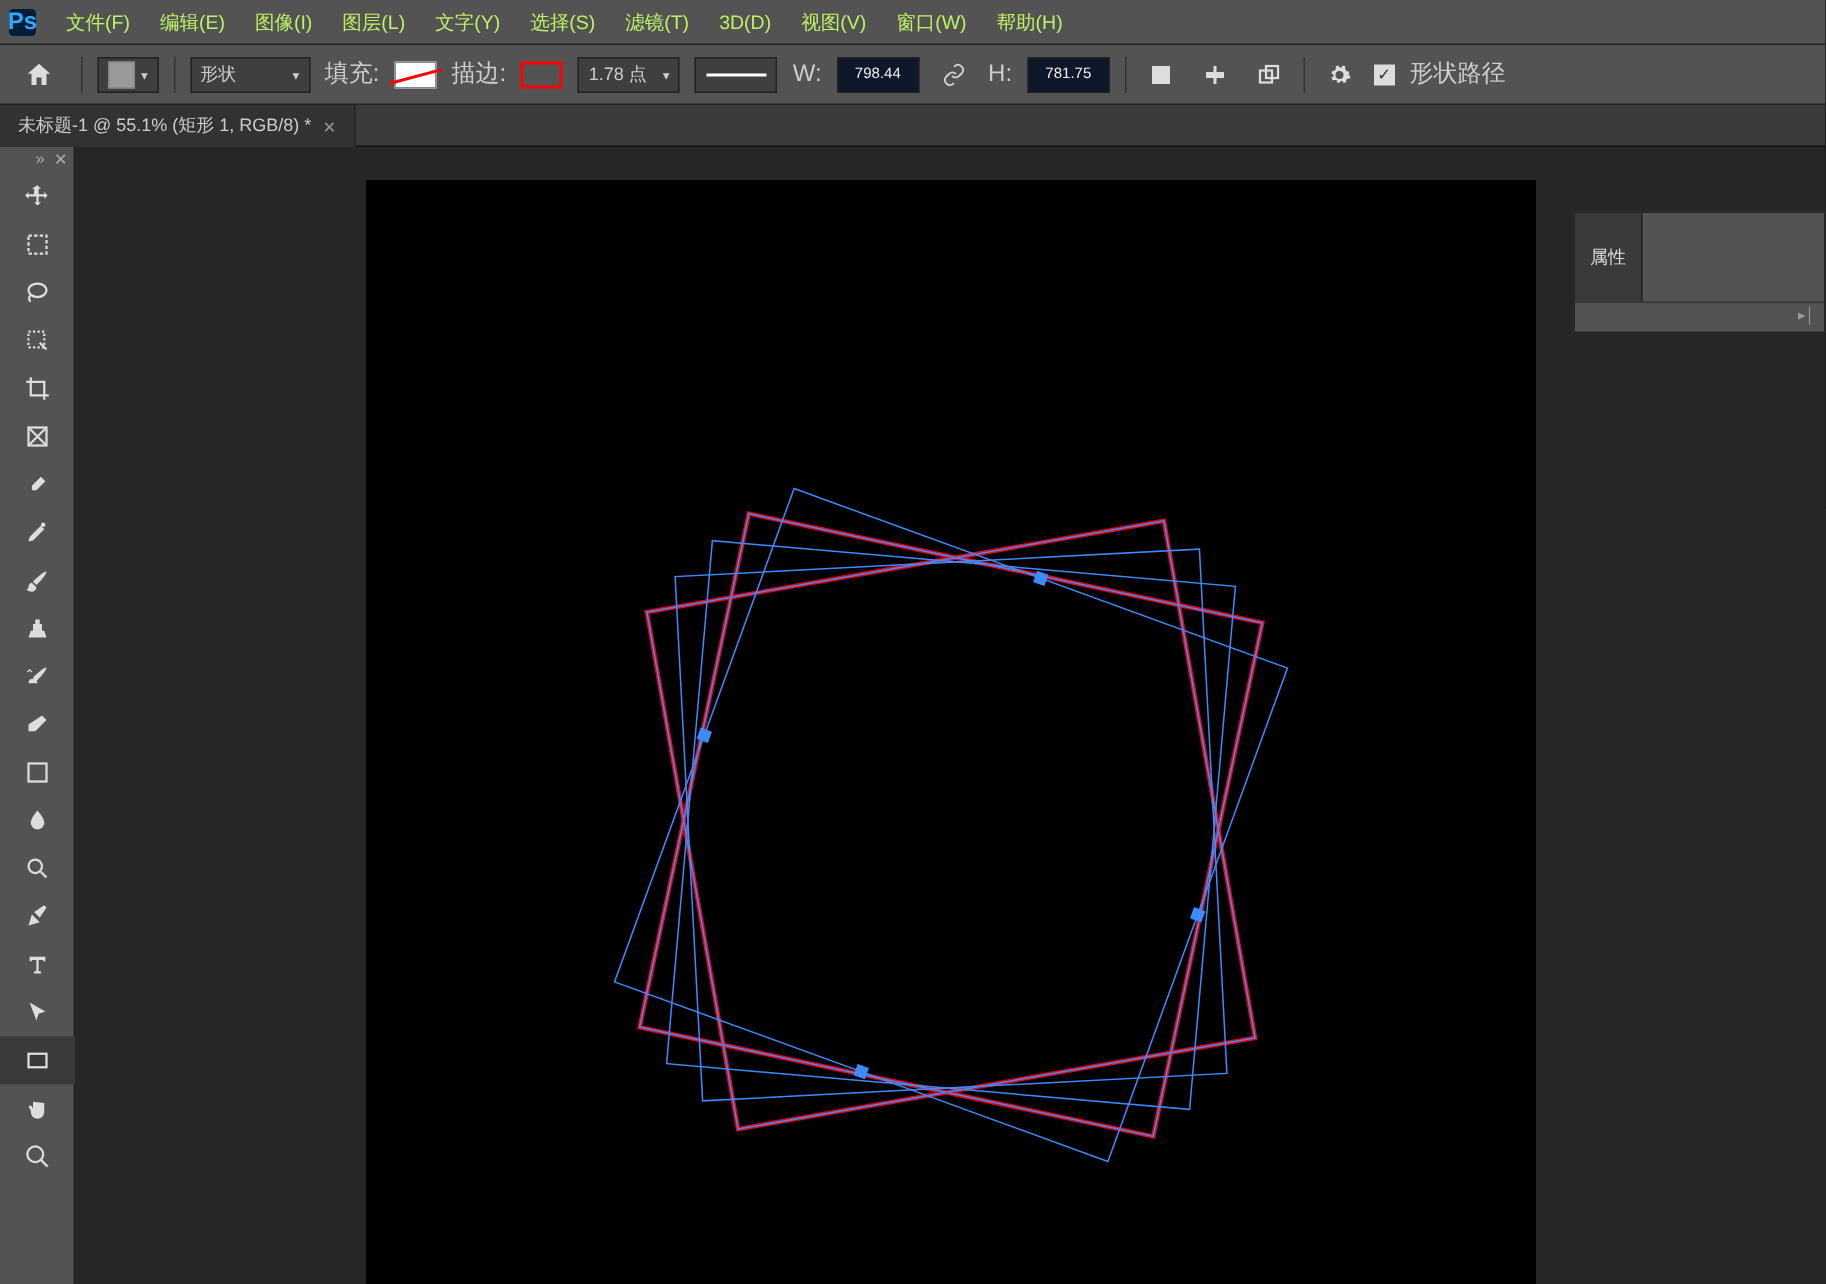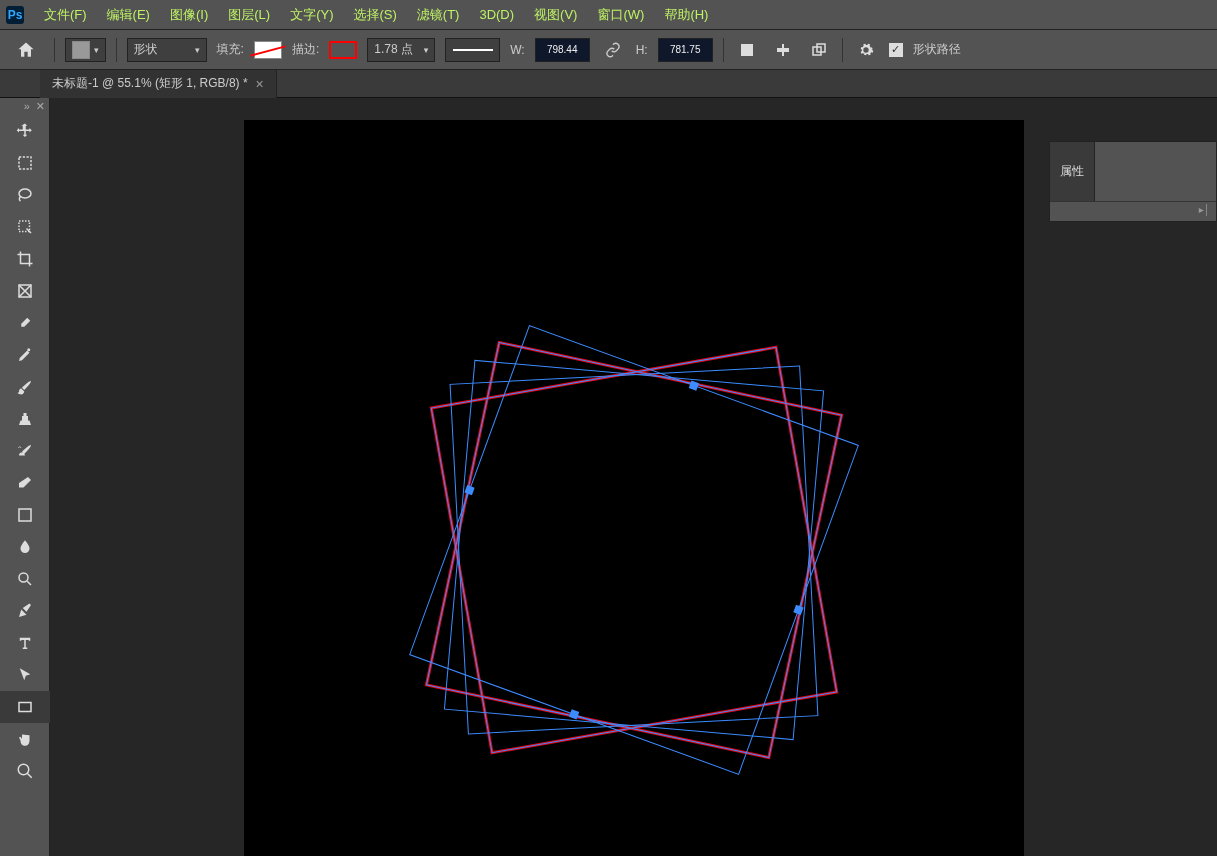--- a/index.html
+++ b/index.html
@@ -1,39 +1,39 @@
 <!DOCTYPE html>
 <html><head>
 <meta charset="utf-8">
 <style>
 * { margin: 0; padding: 0; box-sizing: border-box; font-family: "Microsoft YaHei", sans-serif; }
 body { background: #323232; width: 1217px; height: 856px; overflow: hidden; color: #e0e0e0; font-size: 12px; }
 
 
 .menubar { background: #535353; height: 30px; display: flex; align-items: center; padding: 0 6px; border-bottom: 1px solid #222; }
-.ps-logo { width: 18px; height: 18px; background: #001e36; color: #31a8ff; font-weight: bold; font-size: 12px; display: flex; align-items: center; justify-content: center; border-radius: 3px; margin-right: 10px; }
+.ps-logo { width: 18px; height: 18px; background: #001e36; color: #31a8ff; font-weight: bold; font-size: 16px; display: flex; align-items: center; justify-content: center; border-radius: 3px; margin-right: 10px; }
 .menu-item { padding: 6px 10px; cursor: pointer; color: #bef264; font-size: 13px; }
 
 
 .optionsbar { background: #535353; height: 40px; display: flex; align-items: center; padding: 0 8px; gap: 10px; border-bottom: 1px solid #222; }
 .home-btn { width: 36px; height: 30px; display: flex; align-items: center; justify-content: center; cursor: pointer; }
 .dropdown { background: #3f3f3f; border: 1px solid #222; height: 24px; display: flex; align-items: center; padding: 0 6px; gap: 4px; color: #ccc; }
 .color-swatch { width: 18px; height: 18px; border: 1px solid #888; }
-.label { color: #ccc; font-size: 12px; }
+.label { color: #ccc; font-size: 16px; }
 .nofill { width: 28px; height: 18px; background: #fff; position: relative; border: 1px solid #888; }
 .nofill::after { content: ""; position: absolute; width: 140%; height: 2px; background: red; top: 50%; left: -20%; transform: rotate(-15deg); }
 .stroke-swatch { width: 28px; height: 18px; border: 2px solid red; background: transparent; }
 .field { background: #0f172a; border: 1px solid #222; height: 24px; color: #eee; padding: 0 6px; width: 55px; font-size: 10px; text-align: center; }
 .stroke-style { width: 55px; height: 24px; border: 1px solid #222; background: #3f3f3f; display:flex; align-items:center; justify-content:center; }
 .stroke-style div { width: 40px; height: 2px; background: #fff; }
 .icon-btn { width: 26px; height: 26px; display: flex; align-items: center; justify-content: center; cursor: pointer; color: #eee; }
 .checkbox { width: 14px; height: 14px; background: #ddd; display: flex; align-items: center; justify-content: center; color: #333; font-size: 11px; }
 
 
-.tabbar { background: #3a3a3a; height: 28px; display: flex; align-items: center; border-bottom: 1px solid #111; padding-left: 40px; }
+.tabbar { background: #3a3a3a; height: 28px; display: flex; align-items: center; border-bottom: 1px solid #111; }
 .tab { background: #323232; padding: 5px 12px; color: #ccc; font-size: 12px; display: flex; align-items: center; gap: 8px; height: 28px; border-right: 1px solid #222; }
 .tab-close { color: #999; cursor: pointer; font-size: 14px; }
 
 
 .main { display: flex; height: calc(856px - 98px); }
 .toolbar { width: 50px; background: #535353; display: flex; flex-direction: column; border-right: 1px solid #222; }
 .toolbar-head { display: flex; justify-content: flex-end; padding: 2px 4px; gap: 6px; color: #aaa; font-size: 11px; }
 .tool { width: 50px; height: 32px; display: flex; align-items: center; justify-content: center; color: #ddd; cursor: pointer; }
 .tool.active { background: #3a3a3a; }
 .tool svg { width: 18px; height: 18px; }

